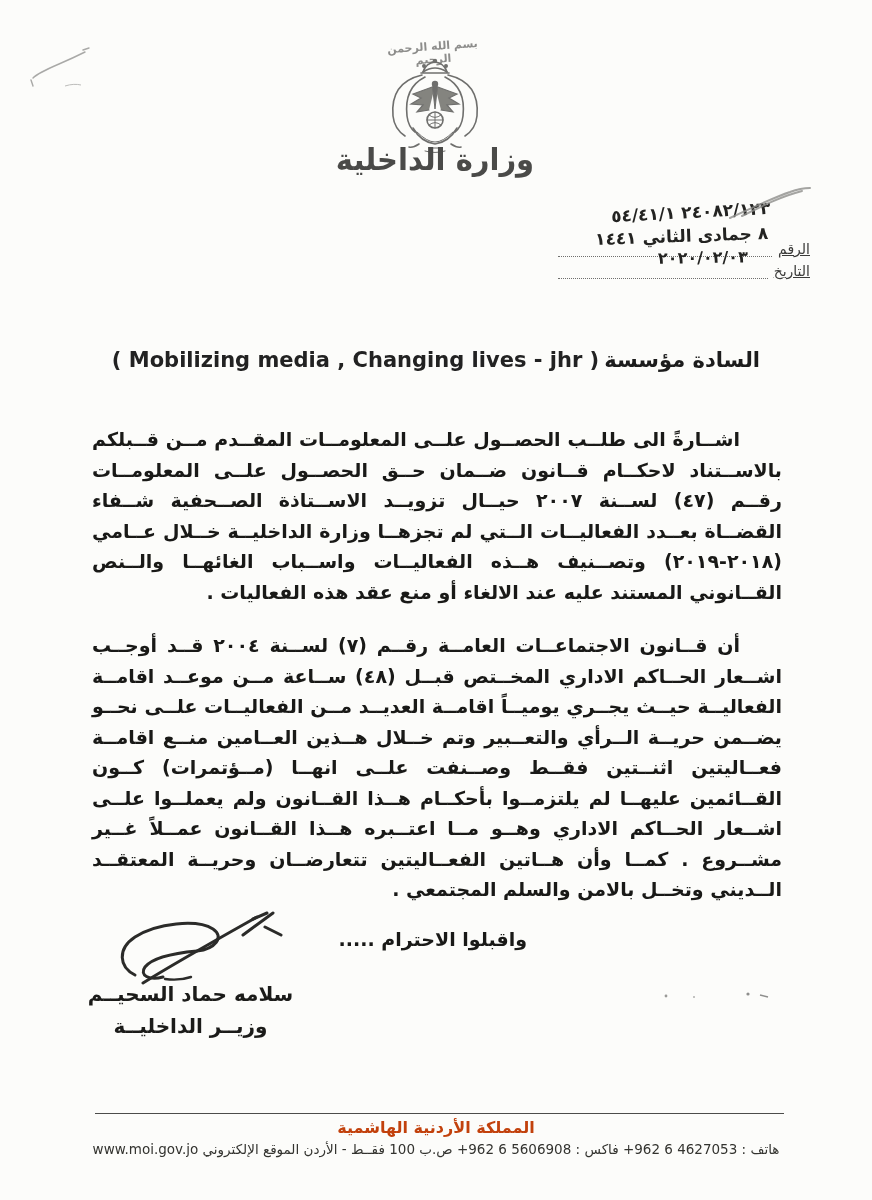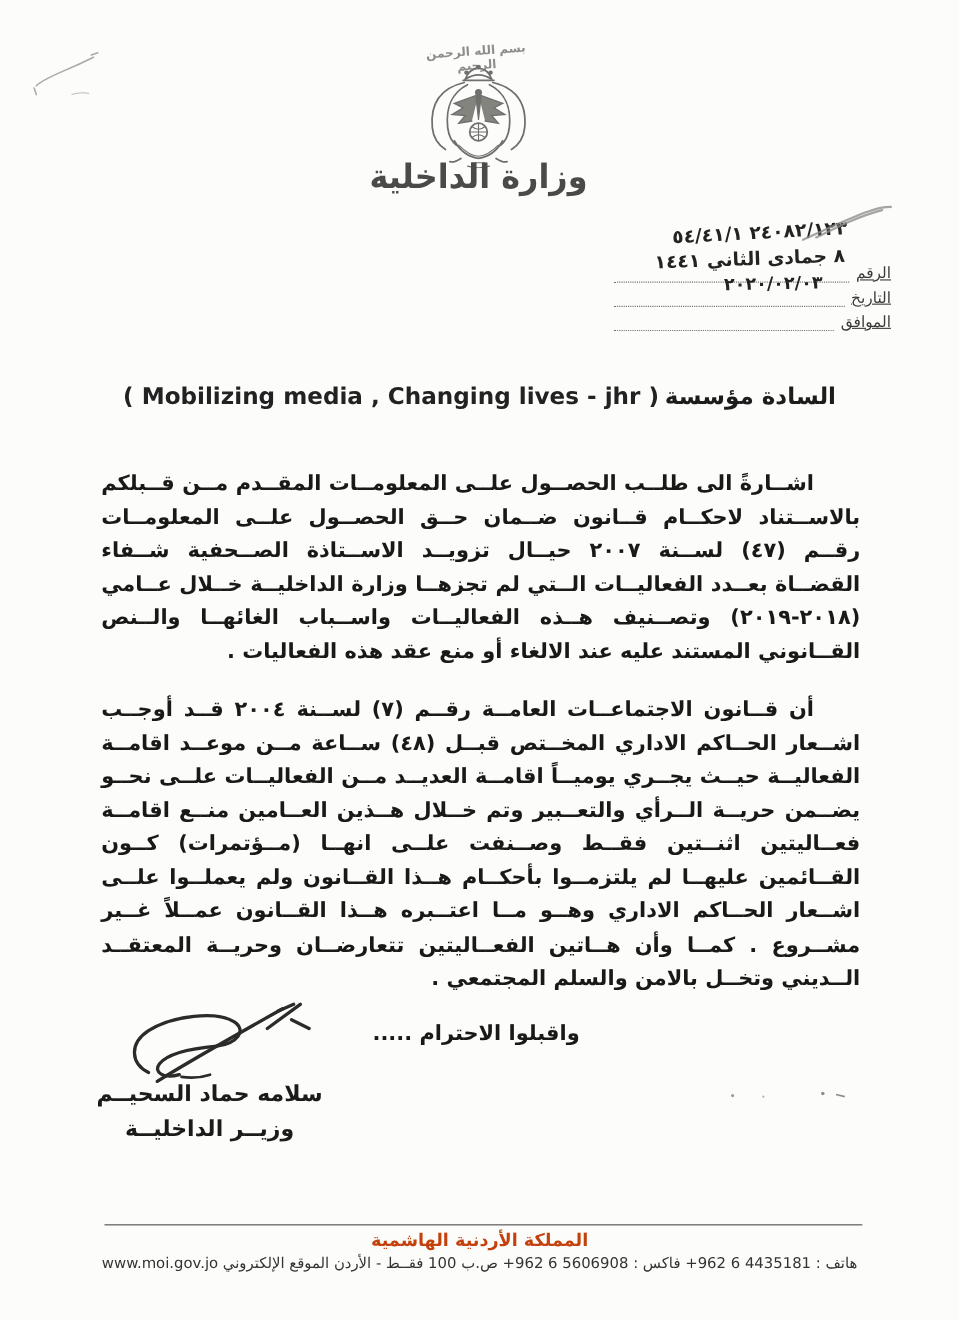--- a/index.html
+++ b/index.html
@@ -128,24 +128,20 @@
     <span class="hand hand-greg"><span class="num" dir="ltr">٢٠٢٠/٠٢/٠٣</span></span>
 
     <div class="ref-row">
       <span class="ref-label">الرقم</span>
       <span class="ref-line"></span>
     </div>
     <div class="ref-row">
       <span class="ref-label">التاريخ</span>
       <span class="ref-line"></span>
     </div>
-    <div class="ref-row">
-      <span class="ref-label">الموافق</span>
-      <span class="ref-line"></span>
-    </div>
   </div>
 
   <div class="addressee">
     <span class="ar">السادة مؤسسة</span>
     <bdi class="en" dir="ltr">( Mobilizing media , Changing lives - jhr )</bdi>
   </div>
 
   <div class="body-text para1">
     <p>اشــارةً الى طلــب الحصــول علــى المعلومــات المقــدم مــن قــبلكم بالاســتناد لاحكــام قــانون ضــمان حــق الحصــول علــى المعلومــات رقــم (٤٧) لســنة ٢٠٠٧ حيــال تزويــد الاســتاذة الصــحفية شــفاء القضــاة بعــدد الفعاليــات الــتي لم تجزهــا وزارة الداخليــة خــلال عــامي (٢٠١٨-٢٠١٩) وتصــنيف هــذه الفعاليــات واســباب الغائهــا والــنص القــانوني المستند عليه عند الالغاء أو منع عقد هذه الفعاليات .</p>
   </div>
@@ -172,21 +168,21 @@
     <circle cx="6" cy="8" r="1.4" fill="#9a9a98"></circle>
       <circle cx="34" cy="9" r="1" fill="#b0b0ae"></circle>
     <circle cx="88" cy="6" r="1.6" fill="#8e8e8c"></circle>
       <path d="M100,7 l8,2" stroke="#8e8e8c" stroke-width="1.6"></path>
   </svg>
 
   <div class="footer-divider"></div>
   <div class="kingdom">المملكة الأردنية الهاشمية</div>
   <div class="contact">
     <span>هاتف :</span>
-    <span class="num">+962 6 4435181</span>
+    <span class="num">+962 6 4627053</span>
     <span>فاكس :</span>
     <span class="num">+962 6 5606908</span>
     <span>ص.ب 100 فقــط - الأردن</span>
     <span>الموقع الإلكتروني</span>
     <span class="num">www.moi.gov.jo</span>
   </div>
 
 </div>
 
 </body></html>

